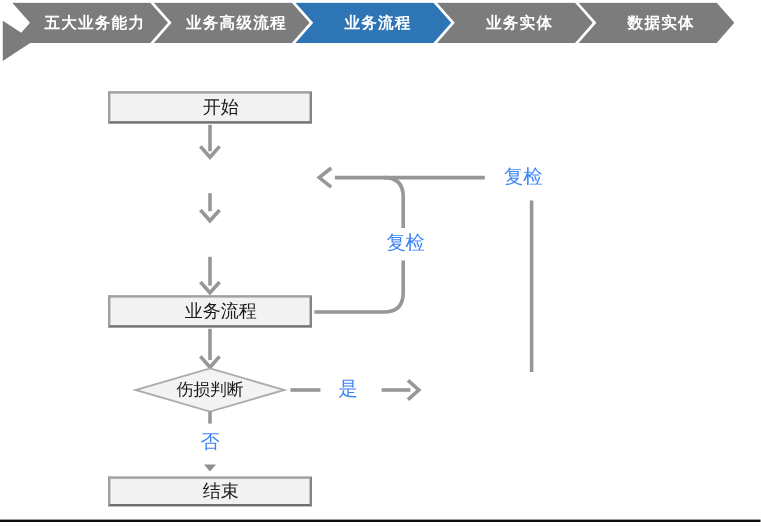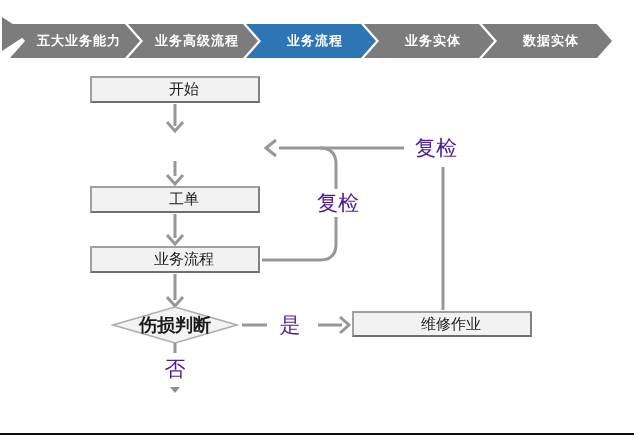--- a/index.html
+++ b/index.html
@@ -9,21 +9,21 @@
   }
   html,body{margin:0;padding:0;background:#fff;}
   body{font-family:"Liberation Sans",sans-serif;}
   .screen{position:relative;width:634px;height:439px;background:#fff;overflow:hidden;}
 
   
   .nav{position:absolute;left:0;top:0;width:634px;height:60px;}
   .nav-lead{position:absolute;left:2px;top:17px;width:26px;height:34px;
     background:var(--tab-gray);
     clip-path:polygon(0 0,100% 50%,0 100%);}
-  .tab{position:absolute;top:24px;height:34px;width:130px;
+  .tab{position:absolute;top:2px;height:34px;width:130px;
     background:var(--tab-gray);color:#fff;font-size:13px;font-weight:bold;
     display:flex;align-items:center;justify-content:center;
     padding-left:8px;box-sizing:border-box;letter-spacing:1px;
     clip-path:polygon(0 0,calc(100% - 15px) 0,100% 50%,calc(100% - 15px) 100%,0 100%,15px 50%);
     cursor:pointer;}
   .tab.active{background:var(--tab-blue);}
   .t0{left:10px}.t1{left:128px}.t2{left:246px}.t3{left:364px}.t4{left:482px}
 
   
   .chart{position:absolute;left:0;top:0;width:634px;height:439px;}
@@ -40,24 +40,24 @@
     font-size:15px;color:var(--text);padding-left:18px;}
   .n-start{top:76px}
   .n-plan{top:133px}
   .n-order{top:186px}
   .n-inspect{top:246px}
   .n-end{top:397px;height:25px}
   .n-repair{left:352px;top:311px;width:180px;height:26px;}
 
   .diamond-label{position:absolute;left:112px;top:311px;width:126px;height:28px;
     display:flex;align-items:center;justify-content:center;
-    font-size:18px;color:var(--text);font-weight:bold;}
+    font-size:14px;color:var(--text);}
 
   .edge-label{position:absolute;transform:translate(-50%,-50%);
-    font-size:21px;color:#4c1d95;background:#fff;padding:0 2px;white-space:nowrap;}
+    font-size:16px;color:#3b82f6;background:#fff;padding:0 2px;white-space:nowrap;}
   .l-recheck-inner{left:338px;top:203px;}
   .l-recheck-outer{left:436px;top:148px;}
   .l-yes{left:290px;top:325px;}
   .l-no{left:175px;top:369px;}
 
   .bottom-rule{position:absolute;left:0;top:433px;width:634px;height:2px;
     background:var(--rule);}
 </style>
 </head>
 <body>
@@ -101,24 +101,23 @@
       <path class="edge" d="M404,148 H279"></path>
       <path class="ahead" d="M276,140 L266,148 L276,156"></path>
 
       <path class="edge" d="M262,260 H320 Q336,260 336,244 V217"></path>
       <path class="edge" d="M336,190 V164 Q336,148 320,148"></path>
 
       <path class="edge" d="M443,310 V167"></path>
     </svg>
 
     <div class="node n-start">开始</div>
-    <div class="node n-order">工单</div>
     <div class="node n-inspect">业务流程</div>
     <div class="diamond-label">伤损判断</div>
-    <div class="node n-repair">维修作业</div>
+    <div class="node n-end">结束</div>
 
     <div class="edge-label l-recheck-inner">复检</div>
     <div class="edge-label l-recheck-outer">复检</div>
     <div class="edge-label l-yes">是</div>
     <div class="edge-label l-no">否</div>
   </div>
 
   <div class="bottom-rule"></div>
 </div>
 

